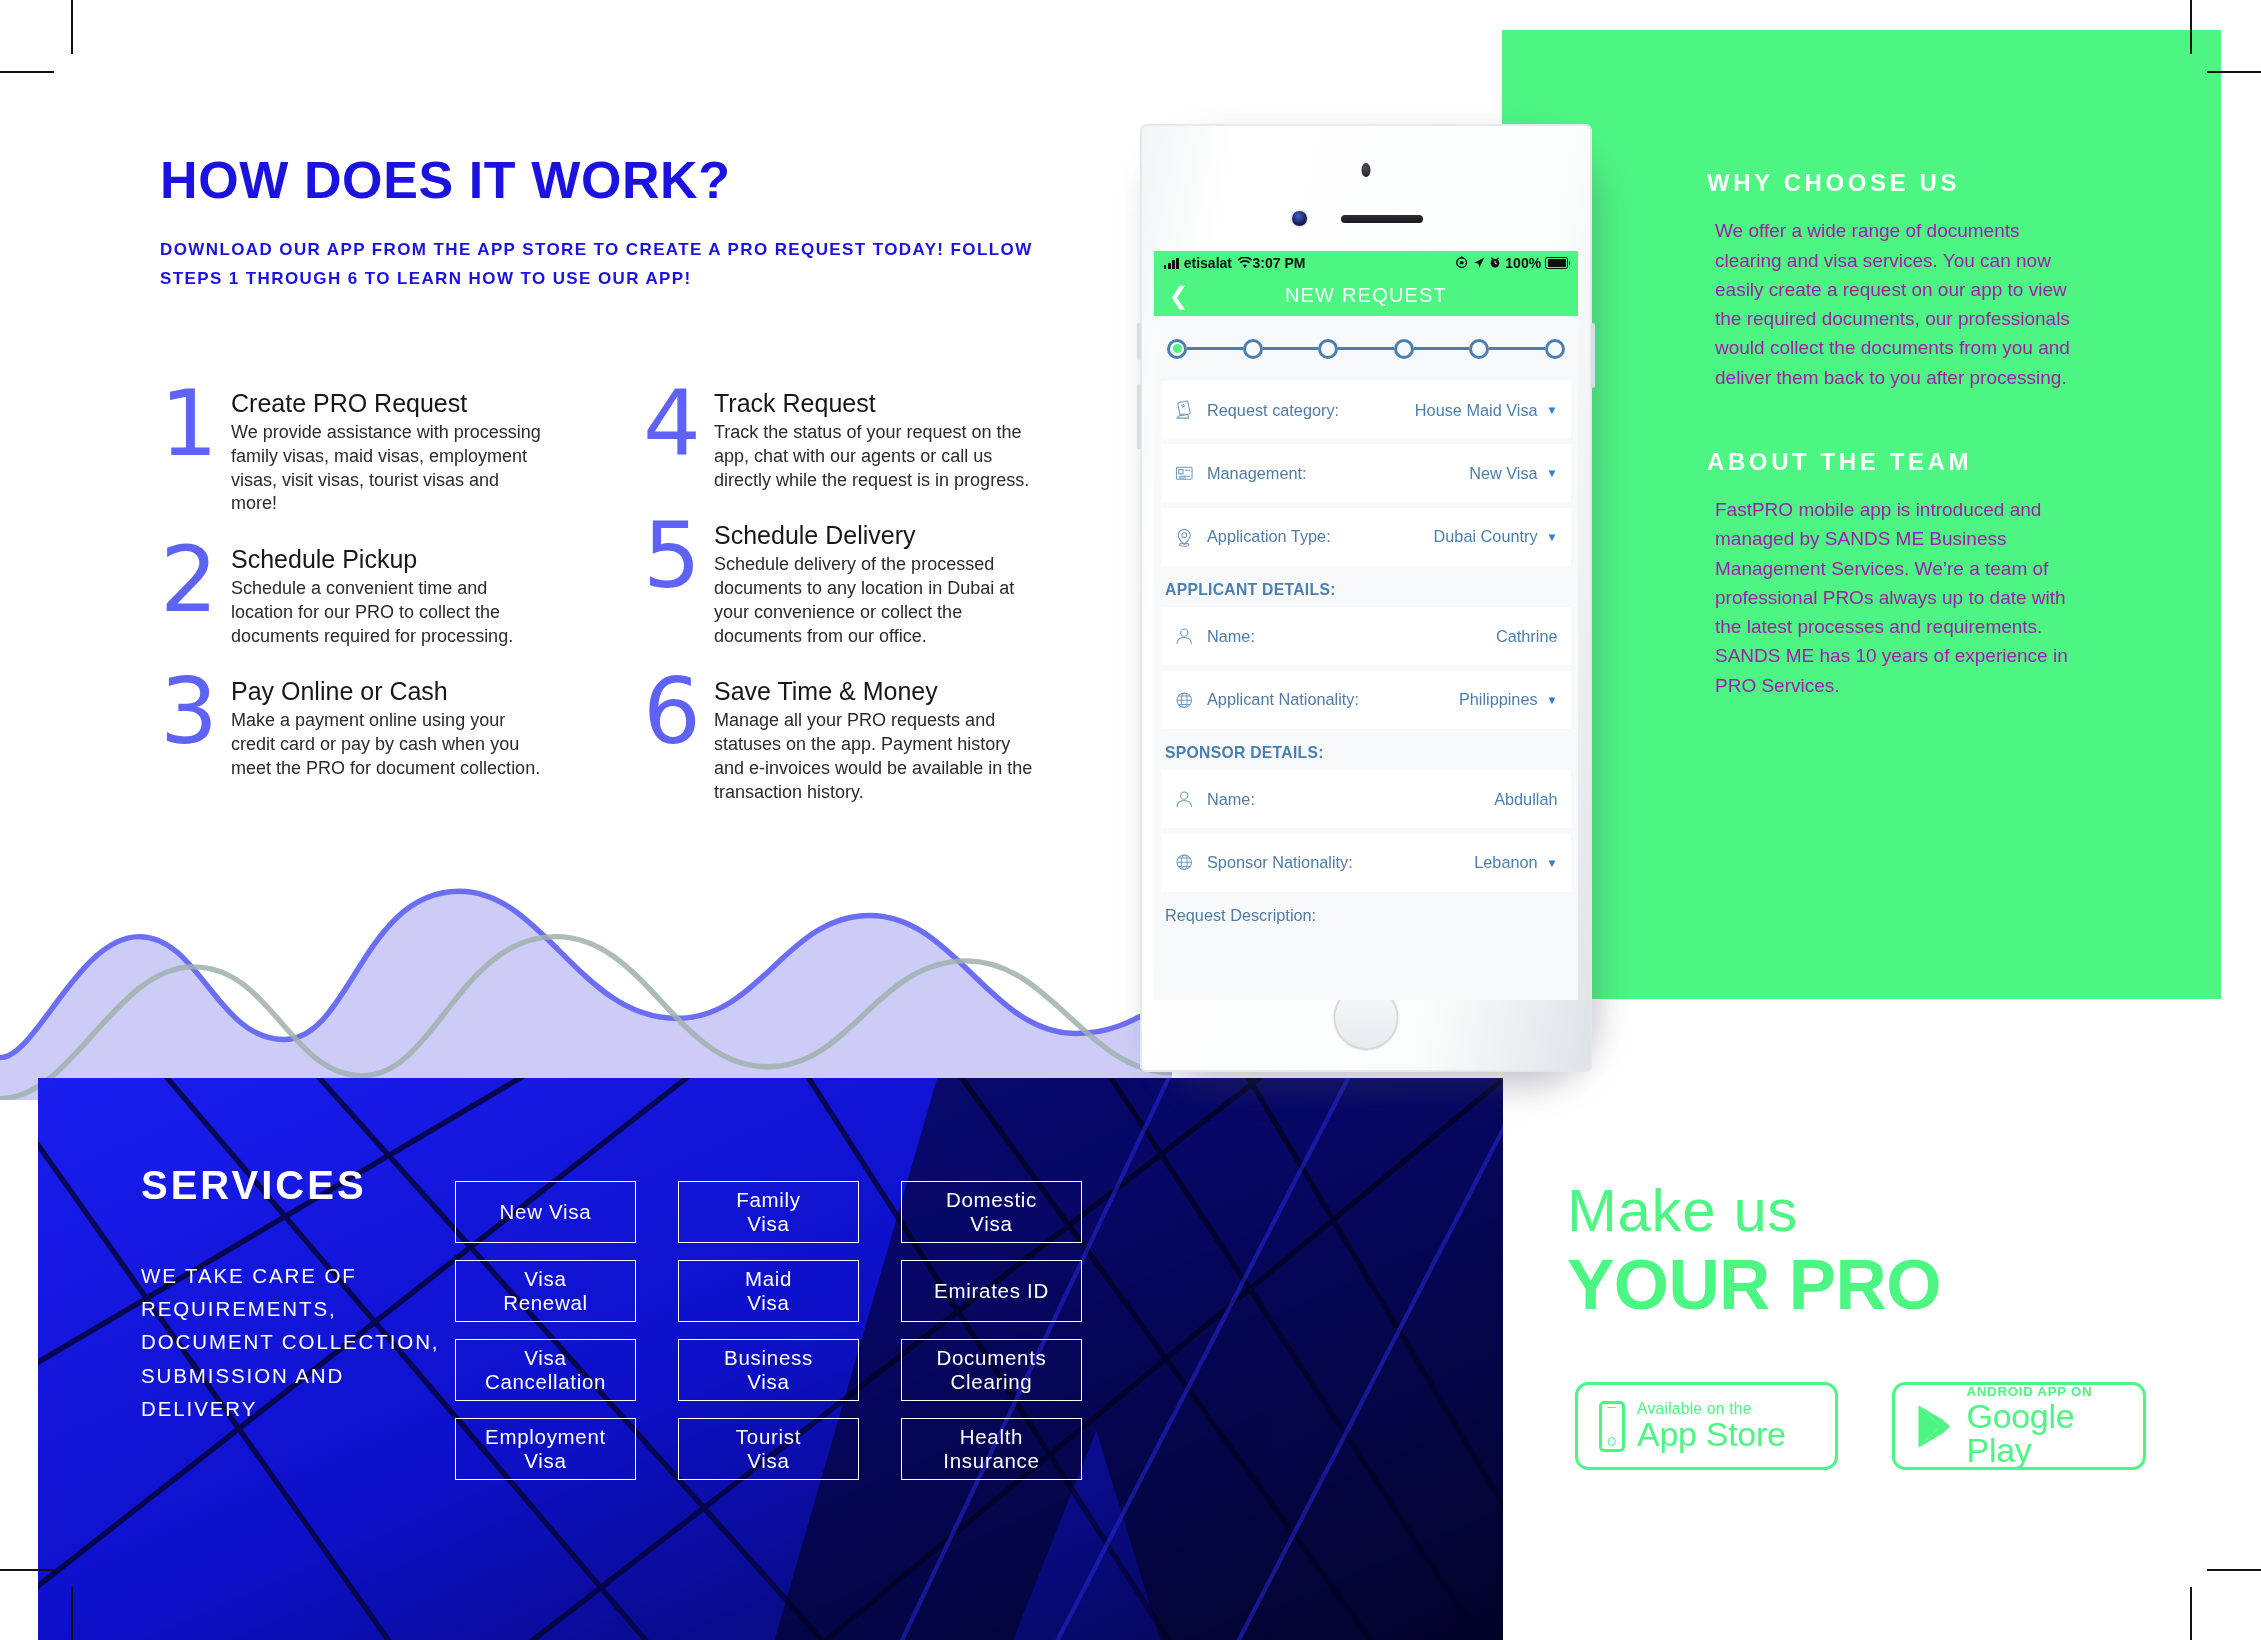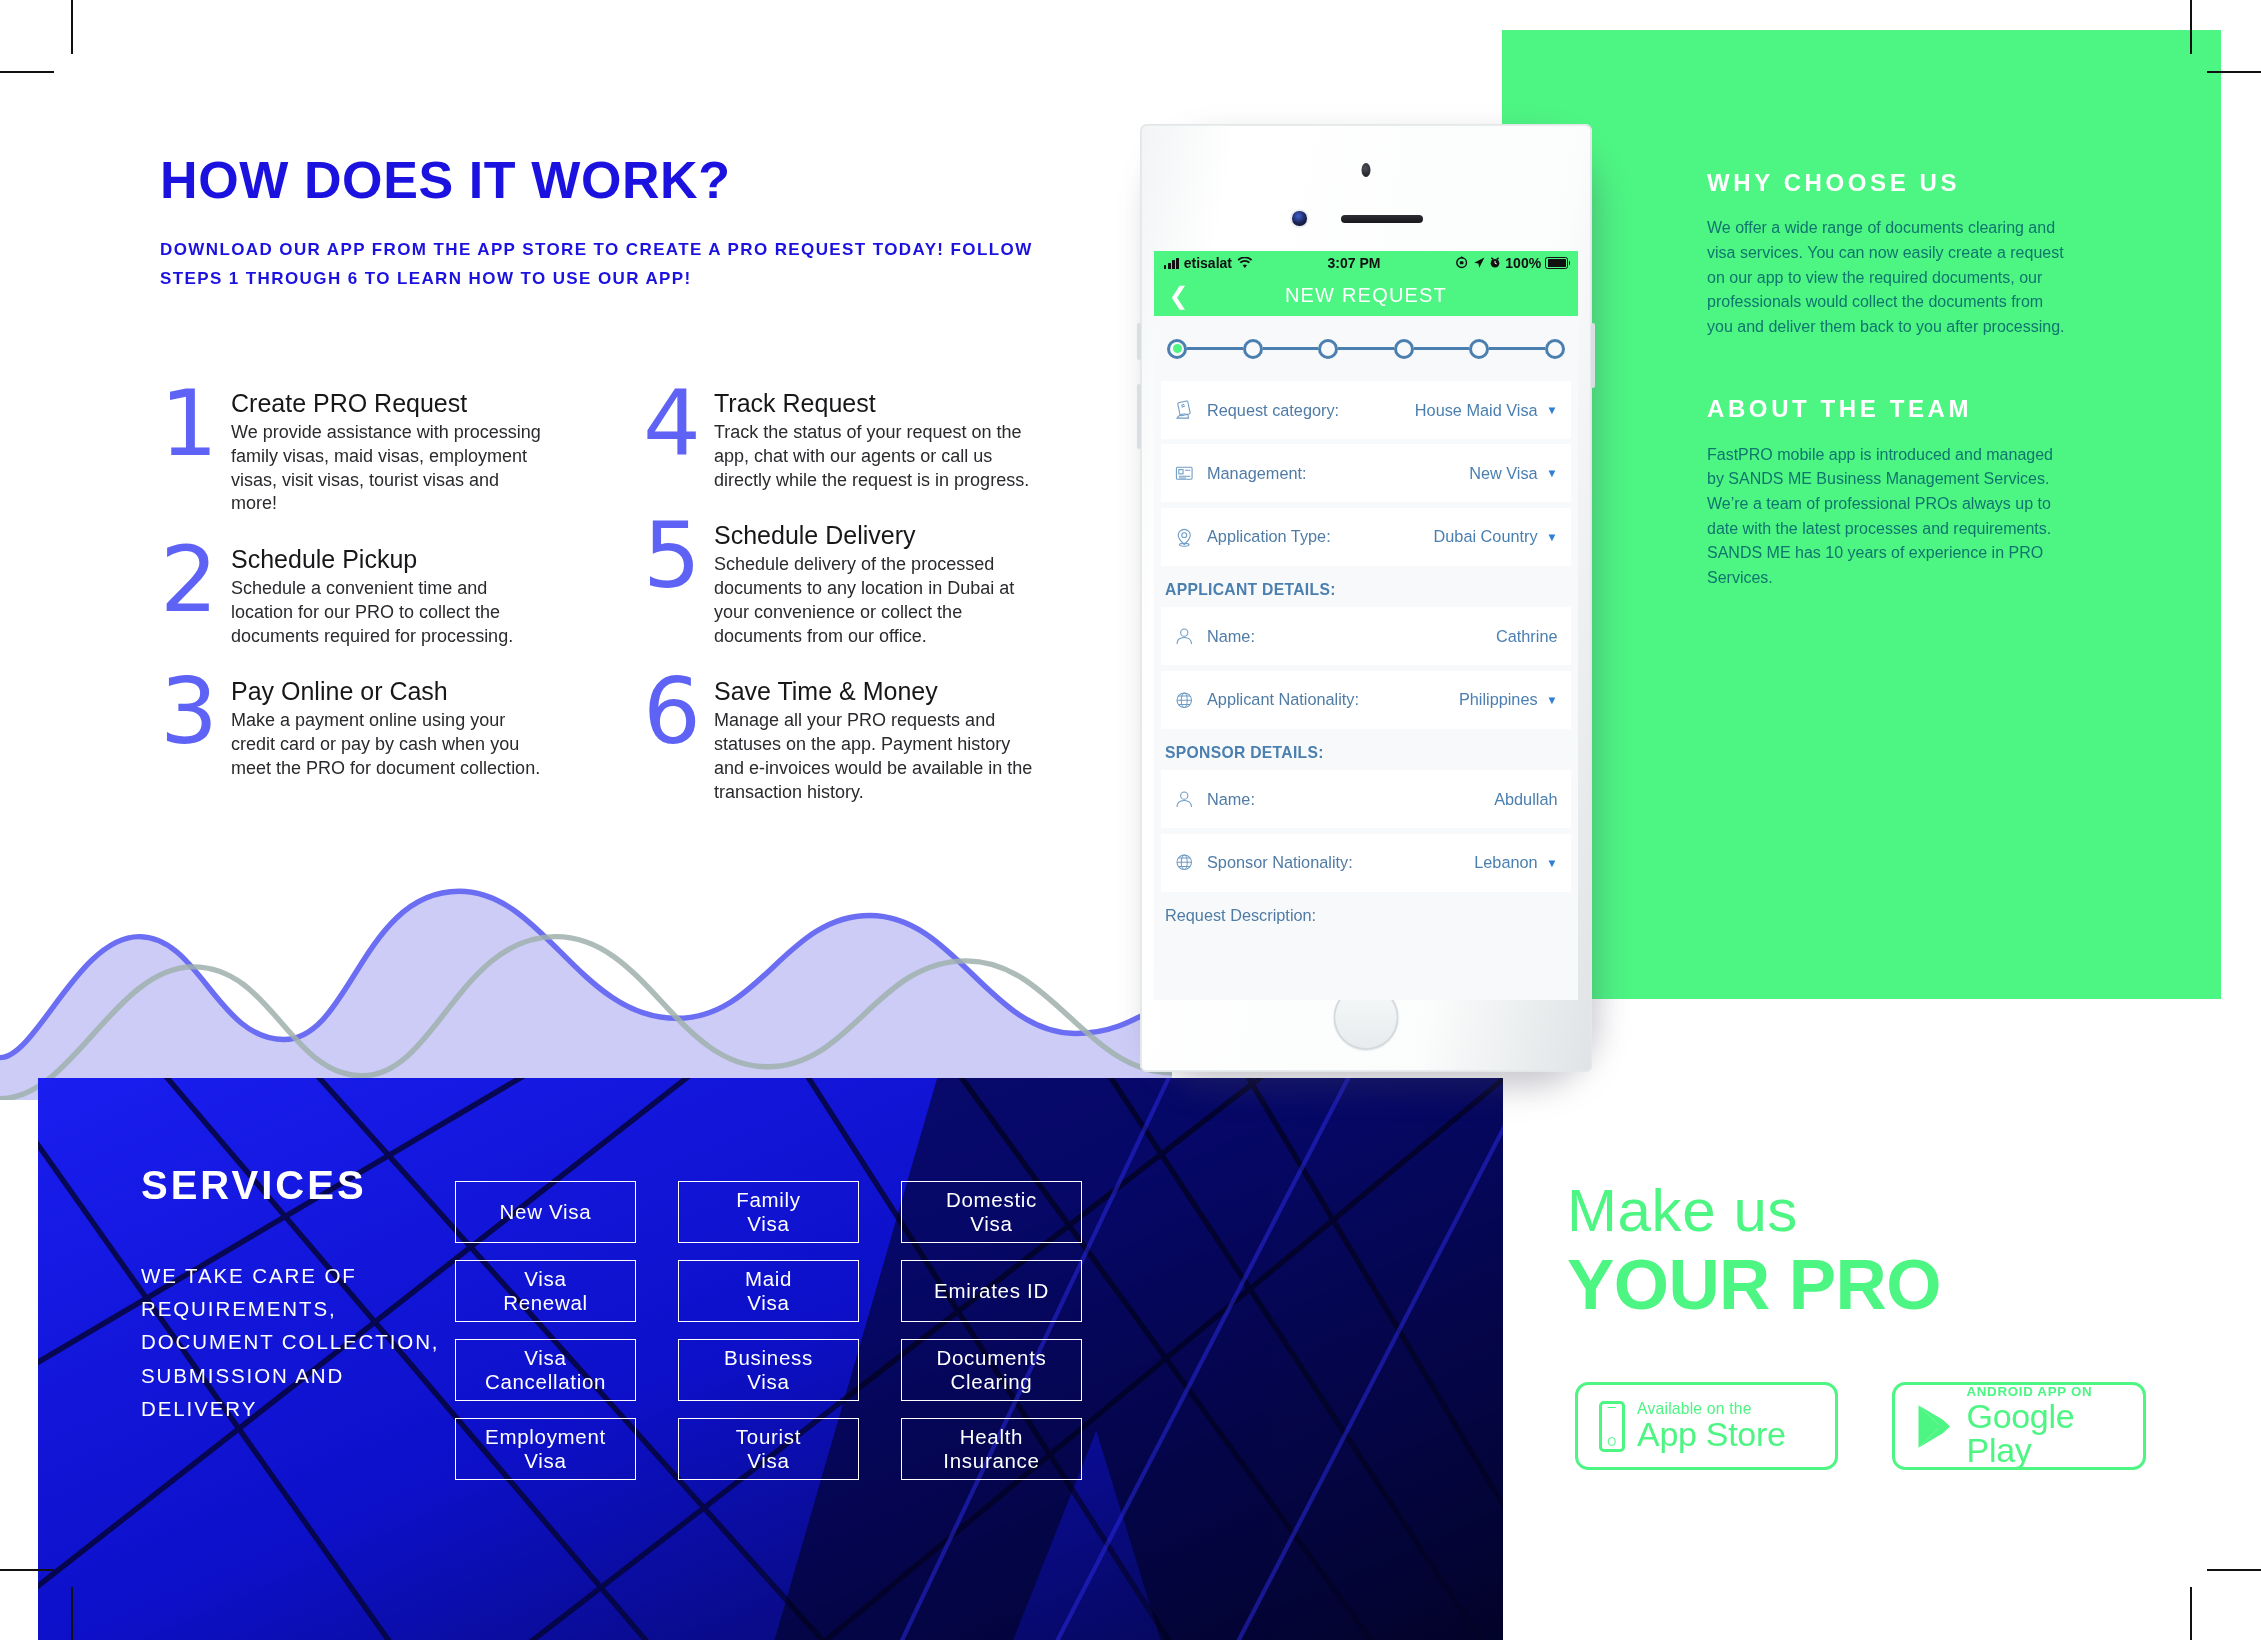--- a/index.html
+++ b/index.html
@@ -107,21 +107,21 @@
     position:absolute; left:14px; top:127px; width:424px; height:749px;
     background:#f7f9fa; overflow:hidden;
   }
 
   
   #status-bar {
     height:24px; background:#4df583; display:flex; align-items:center;
     padding:0 9.7px; font-size:14px; color:#111; font-weight:bold;
   }
   #status-left { display:flex; align-items:center; gap:4.8px; flex:0 0 auto; }
-  #status-center { flex:1; text-align:center; }
+  #status-center { flex:1; text-align:left; }
   #status-right { display:flex; align-items:center; gap:4.2px; flex:0 0 auto; }
   .bars { display:flex; align-items:flex-end; gap:1.5px; height:11px; }
   .bars i { display:block; width:2.7px; background:#111; border-radius:0.6px; }
   .bars i:nth-child(1){height:3.6px} .bars i:nth-child(2){height:6px}
   .bars i:nth-child(3){height:8.5px} .bars i:nth-child(4){height:11px}
   .batt { width:23px; height:11.5px; border:1.5px solid #111; border-radius:2.4px;
           position:relative; padding:1.2px; }
   .batt::after { content:""; position:absolute; right:-3px; top:3px; width:1.8px;
                  height:4.2px; background:#111; border-radius:0 1.2px 1.2px 0; }
   .batt > span { display:block; height:100%; width:100%; background:#111; border-radius:0.6px; }
@@ -157,22 +157,22 @@
   #desc-row { padding:8.5px 0 0 11px; font-size:16.3px; color:#4f7ba6; }
 
   
   #green-panel {
     position:absolute; left:1502px; top:30px; width:719px; height:969px;
     background:#4df583; z-index:10;
   }
   #green-inner { padding:139px 0 0 205px; }
   .gp-title { font-size:24px; font-weight:bold; letter-spacing:3.6px;
               color:#fff; }
-  .gp-body { margin-top:19.3px; width:362px; font-size:16px; line-height:1.54;
-             color:#0f766e; font-weight:300; }
+  .gp-body { margin-top:19.3px; width:362px; font-size:19px; line-height:1.54;
+             color:#a21caf; font-weight:300;margin-left:8px; }
   #about-wrap { margin-top:56px; }
 
   
   #cta { position:absolute; left:1567px; top:1181px; z-index:20; }
   #cta-line1 { font-size:60px; color:#4df583; font-weight:300; line-height:1.0;
                letter-spacing:0.6px; }
   #cta-line2 { font-size:71px; color:#4df583; font-weight:bold; line-height:1.05;
                letter-spacing:-0.6px; margin-top:7px; }
   #badges { position:absolute; left:1575px; top:1382px; display:flex; gap:54px; z-index:20; }
   .badge { border:3px solid #4df583; border-radius:13.3px; height:88px;

